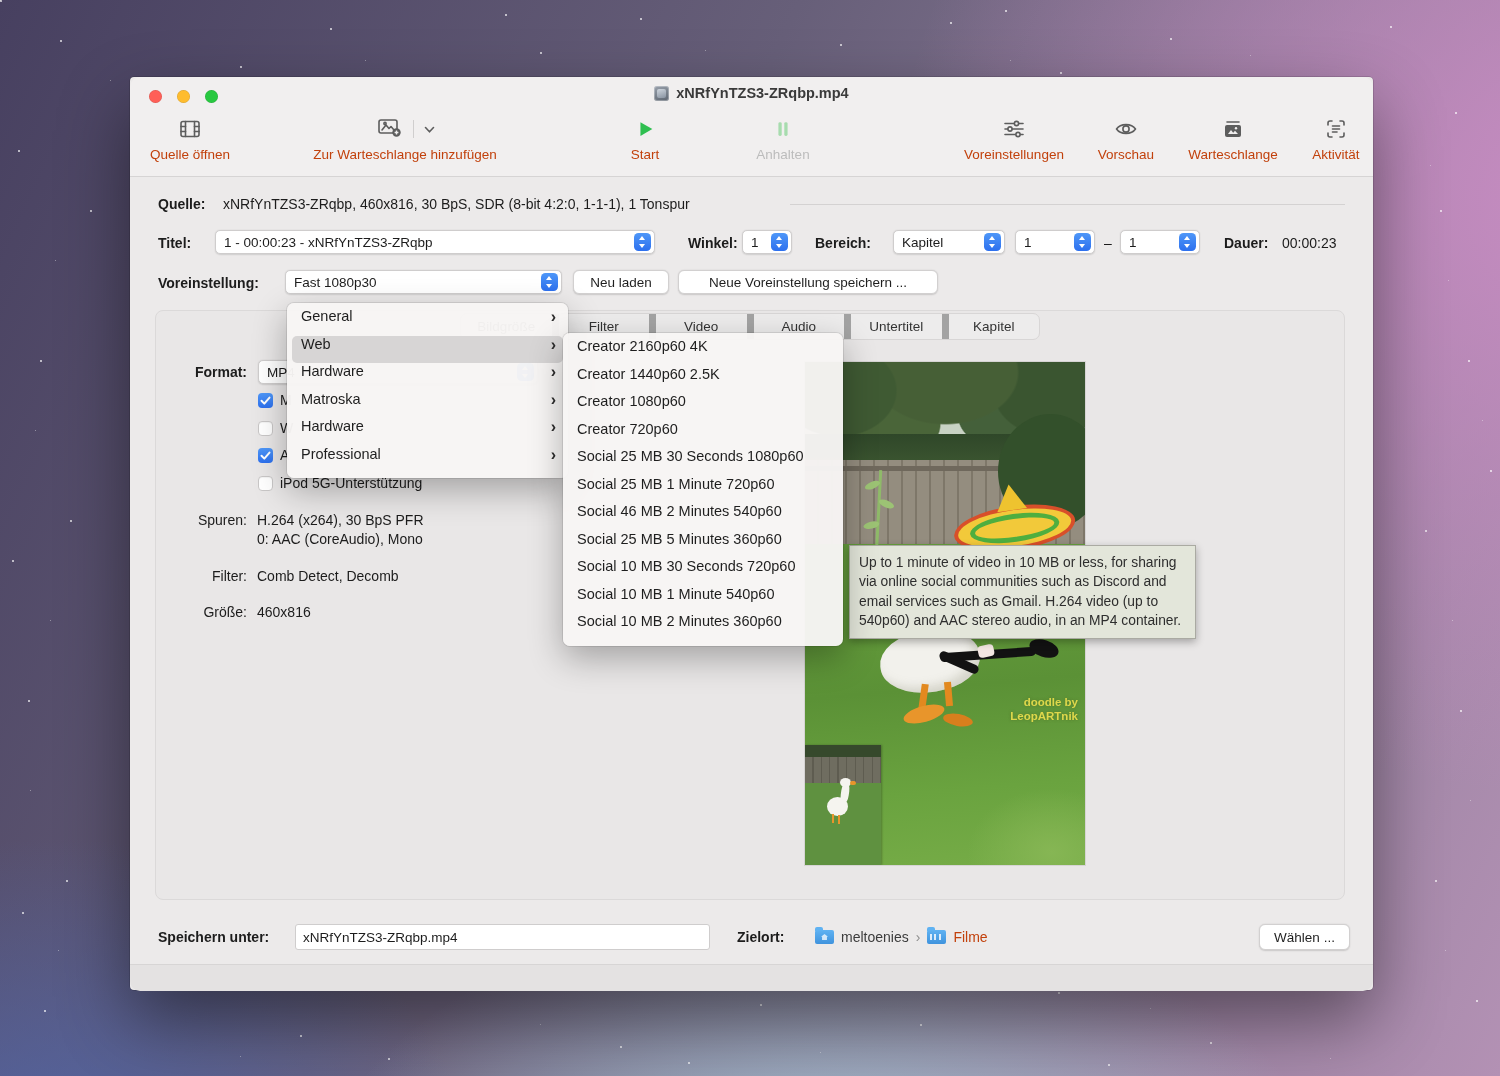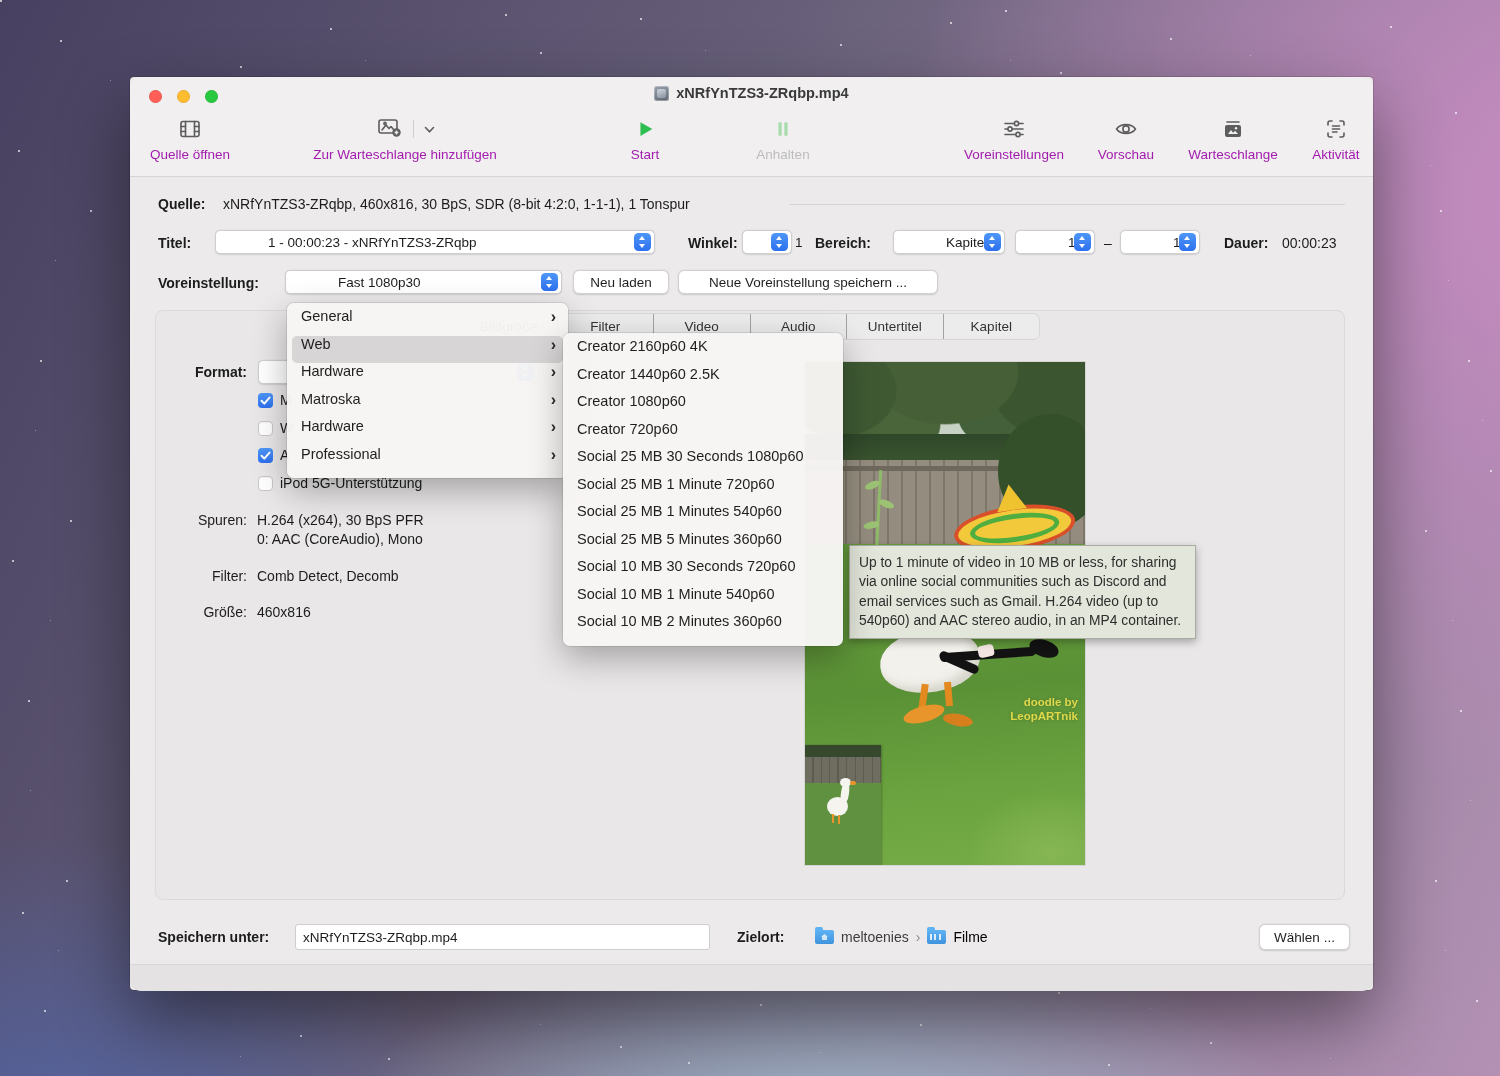--- a/index.html
+++ b/index.html
@@ -37,48 +37,48 @@
   .tl.green{left:56px;background:#28c840;box-shadow:inset 0 0 0 .5px rgba(0,0,0,.15);}
   .titlebar-title{position:absolute;left:0;top:8px;width:100%;display:flex;justify-content:center;
     align-items:center;gap:7px;font-size:14.5px;font-weight:bold;color:#3a3a3a;}
   .proxy{width:15px;height:15px;border-radius:3px;background:linear-gradient(160deg,#9aa2ad,#5c646f);
     box-shadow:inset 0 0 0 1px rgba(255,255,255,.3);position:relative;}
   .proxy::after{content:"";position:absolute;left:3px;top:3px;width:9px;height:9px;border-radius:2px;
     background:linear-gradient(160deg,#cfd6de,#8892a0);}
   
   .tb-item{position:absolute;top:36px;height:62px;text-align:center;}
   .tb-icon{height:32px;display:flex;align-items:center;justify-content:center;}
-  .tb-label{font-size:13.5px;color:#a21caf;margin-top:2px;}
+  .tb-label{font-size:13.5px;color:#c2410c;margin-top:2px;}
   .tb-item.disabled .tb-label{color:#bcbcbc;}
   .icon-stroke{stroke:#5d5d5d;fill:none;stroke-width:1.6;stroke-linecap:round;stroke-linejoin:round;}
 
   
   .lbl{font-weight:bold;color:#1c1c1c;font-size:14px;}
   .val{color:#1c1c1c;font-size:14px;}
   .popup{position:absolute;height:24px;background:#fff;border:1px solid #cfcdcd;border-radius:5px;
     box-shadow:0 .5px 1.5px rgba(0,0,0,.12);display:flex;align-items:center;box-sizing:border-box;}
-  .popup .ptext{flex:1;padding:0 24px 0 8px;font-size:13.5px;color:#1c1c1c;white-space:nowrap;overflow:hidden;margin-left:44px;}
+  .popup .ptext{flex:1;padding:0 24px 0 8px;font-size:13.5px;color:#1c1c1c;white-space:nowrap;overflow:hidden;}
   .stepper{position:absolute;right:3px;top:50%;transform:translateY(-50%);width:17px;height:18px;
     border-radius:4.5px;background:linear-gradient(#4e97f8,#2d70ee);}
   .stepper::before{content:"";position:absolute;left:5px;top:3px;border-left:3.5px solid transparent;
     border-right:3.5px solid transparent;border-bottom:4.5px solid #fff;}
   .stepper::after{content:"";position:absolute;left:5px;bottom:3px;border-left:3.5px solid transparent;
     border-right:3.5px solid transparent;border-top:4.5px solid #fff;}
   .btn{position:absolute;height:24px;background:#fff;border:1px solid #d2d0d0;border-radius:6px;
     box-shadow:0 .5px 1.5px rgba(0,0,0,.15);font-size:13.5px;color:#1f1f1f;display:flex;
     align-items:center;justify-content:center;box-sizing:border-box;padding:0 12px;}
   .divline{position:absolute;height:1px;background:#d4d2d2;}
 
   
   .cbox{position:absolute;left:25px;top:233px;width:1190px;height:590px;background:#e9e7e7;
     border:1px solid #dbd9d9;border-radius:8px;box-sizing:border-box;}
   .tabstrip{position:absolute;left:330px;top:236px;width:580px;height:27px;display:flex;
     background:#edecec;border:1px solid #d8d6d6;border-radius:7px;box-sizing:border-box;z-index:2;}
   .tab{flex:1;display:flex;align-items:center;justify-content:center;font-size:13.5px;color:#333;}
-  .tab + .tab{border-left:1px solid #a3a3a3;}
+  .tab + .tab{border-left:7px solid #a3a3a3;}
 
   .cb{display:inline-block;width:15px;height:15px;border-radius:4px;vertical-align:middle;box-sizing:border-box;}
   .cb.on{background:linear-gradient(#4e97f8,#2d70ee);}
   .cb.off{background:#fff;border:1px solid #c9c7c7;box-shadow:inset 0 1px 1px rgba(0,0,0,.05);}
   .cbrow{position:absolute;display:flex;align-items:center;gap:7px;font-size:14px;color:#1c1c1c;}
 
   
   .preview{position:absolute;left:675px;top:285px;width:280px;height:503px;overflow:hidden;
     background:#c8d2c4;box-shadow:0 0 0 1px rgba(0,0,0,.08);z-index:1;}
   .trees{position:absolute;left:0;top:0;width:280px;height:130px;
@@ -462,21 +462,21 @@
       <div class="mi">
           <span>Creator 720p60</span>
         </div>
       <div class="mi">
           <span>Social 25 MB 30 Seconds 1080p60</span>
         </div>
       <div class="mi">
           <span>Social 25 MB 1 Minute 720p60</span>
         </div>
       <div class="mi">
-          <span>Social 25 MB 1 Minutes 540p60</span>
+          <span>Social 46 MB 2 Minutes 540p60</span>
         </div>
       <div class="mi">
           <span>Social 25 MB 5 Minutes 360p60</span>
         </div>
       <div class="mi">
           <span>Social 10 MB 30 Seconds 720p60</span>
         </div>
       <div class="mi">
           <span>Social 10 MB 1 Minute 540p60</span>
         </div>
@@ -488,21 +488,21 @@
     <span class="lbl" style="position:absolute;left:28px;top:852px;">Speichern unter:</span>
     <div class="field" style="left:165px;top:847px;width:415px;">
       <span>xNRfYnTZS3-ZRqbp.mp4</span>
     </div>
     <span class="lbl" style="position:absolute;left:607px;top:852px;">Zielort:</span>
     <div class="dest" style="left:685px;">
       <span class="folder home"></span>
       <span class="val" style="color:#3c3c3c;">meltoenies</span>
       <span style="color:#8e8e8e;font-size:14px;">›</span>
       <span class="folder movies"></span>
-      <span class="val" style="color:#000000;">Filme</span>
+      <span class="val" style="color:#c2410c;">Filme</span>
     </div>
     <div class="btn" style="left:1129px;top:847px;width:91px;height:26px;">
       <span>Wählen ...</span>
     </div>
 
     <div class="footer"></div>
   </div>
 </div>
 
 </body></html>

